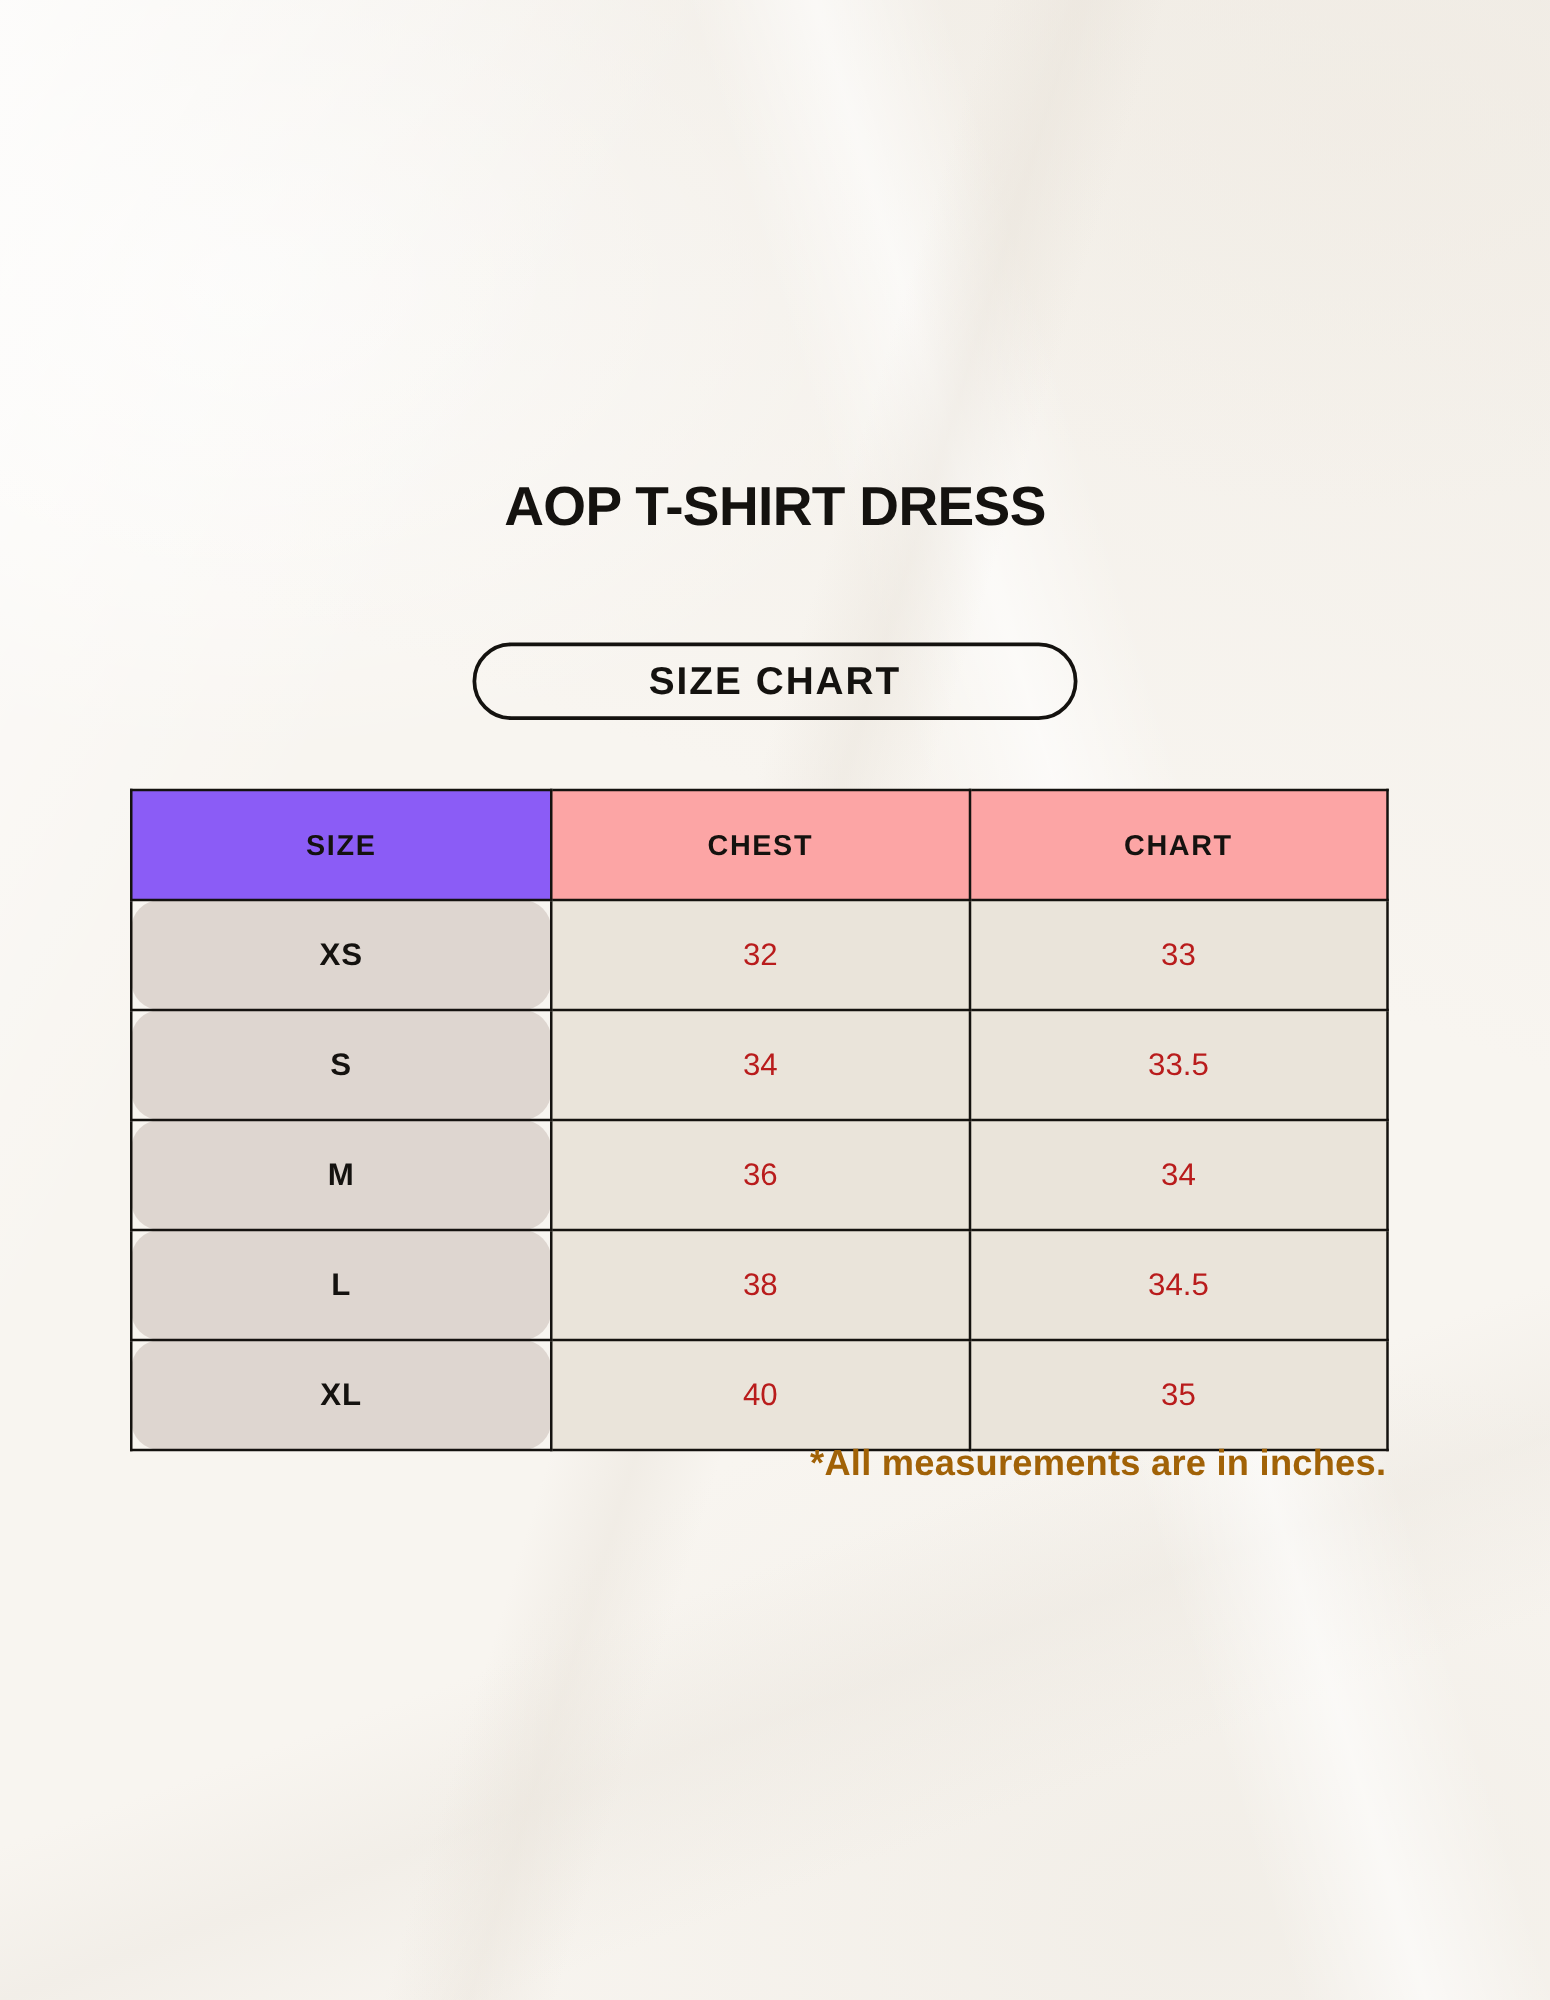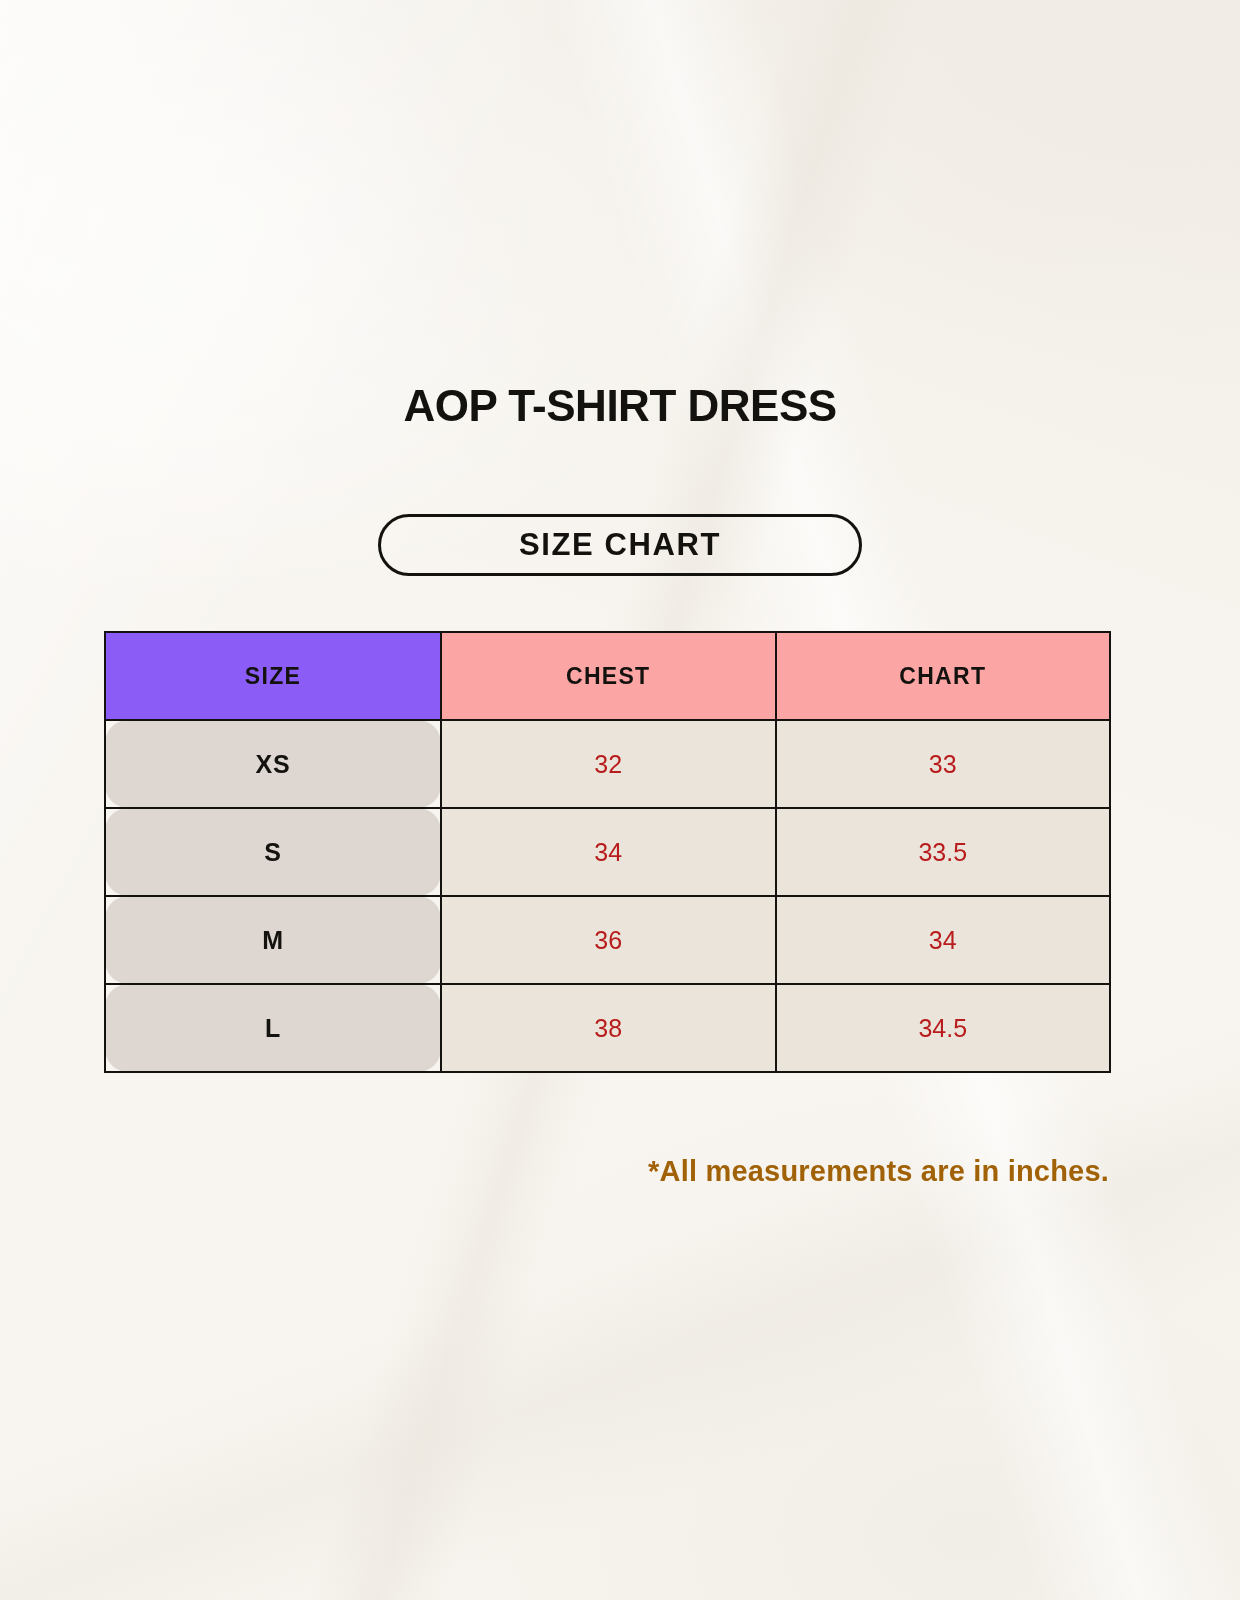--- a/index.html
+++ b/index.html
@@ -178,19 +178,24 @@
         <tr>
           <td class="size-cell">M</td>
           <td class="val-cell">36</td>
           <td class="val-cell">34</td>
         </tr>
         <tr>
           <td class="size-cell">L</td>
           <td class="val-cell">38</td>
           <td class="val-cell">34.5</td>
         </tr>
+        <tr>
+          <td class="size-cell">XL</td>
+          <td class="val-cell">40</td>
+          <td class="val-cell">35</td>
+        </tr>
       </tbody>
     </table>
   </div>
 
   <div class="footnote">*All measurements are in inches.</div>
 
 </div>
 
 </body></html>

